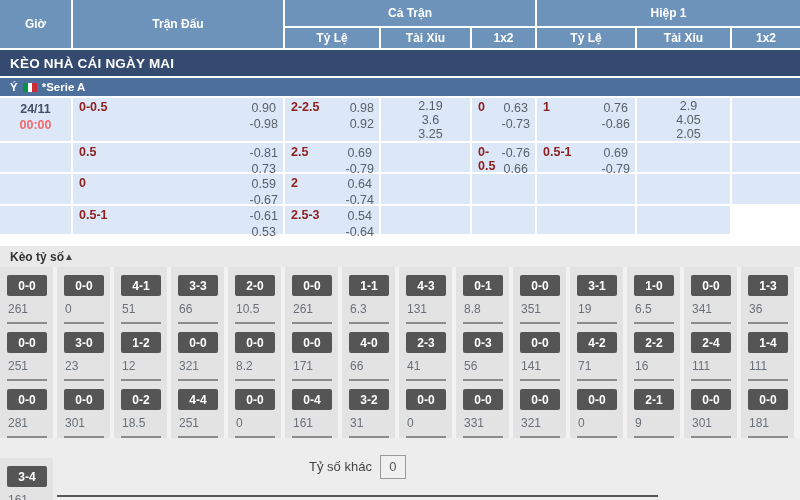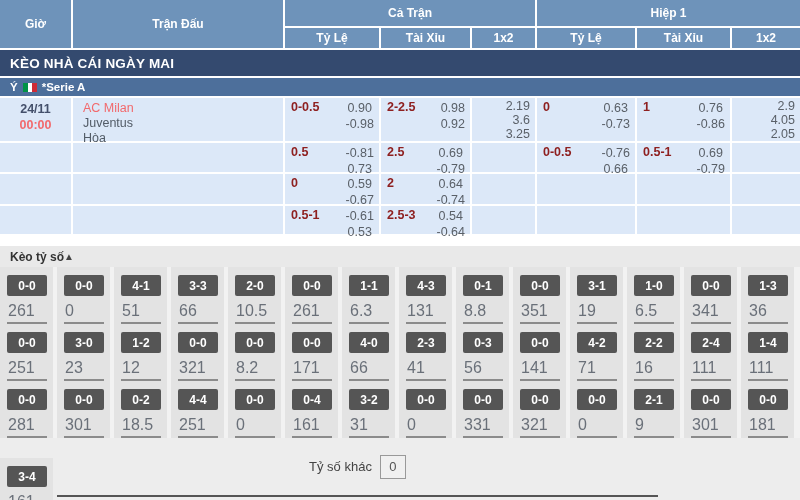--- a/index.html
+++ b/index.html
@@ -51,39 +51,39 @@
     gap:2px; background:#ffffff;
   }
   .bcell { background:var(--rowbg); font-size:12.5px; box-sizing:border-box; }
   .time-cell { text-align:center; padding-top:3px; line-height:16px; font-weight:bold; color:#44506b; }
   .time-cell .tm { color:var(--salmon); }
   .match-cell { padding:3px 0 0 10px; line-height:15px; color:#525b66; }
   .match-cell .home { color:var(--salmon); }
   .ocell { display:flex; justify-content:space-between; padding:2px 5px 16px 6px; }
   .ocell .line { color:var(--darkred); font-weight:bold; }
   .ocell .vals { text-align:center; color:#5a6068; line-height:16px; }
-  .xcell { text-align:right; padding:1px 5px 0 15px; color:#5a6068; line-height:14px; }
+  .xcell { text-align:center; padding:1px 5px 0 15px; color:#5a6068; line-height:14px; }
 
   
   .score-header {
     margin-top:12px; height:21px; background:#e9e9e9;
     display:flex; align-items:center; justify-content:flex-start;
     padding:0 10px; font-size:12px; font-weight:bold; color:#333;
   }
   .score-header .arrow { font-size:10px; color:#444; cursor:pointer; font-weight:normal; }
   .score-section { background:#ededed; height:242px; }
   #score-grid { display:flex; gap:4px; background:#f2f2f2; }
   .scol { width:53px; background:#e3e3e3; }
   .scell { height:55px; box-sizing:border-box; padding-top:8px; cursor:pointer; }
   .chip {
     width:40px; height:21px; margin-left:7px; background:var(--chip);
     color:#fff; font-weight:bold; font-size:12px; border-radius:2px;
     display:flex; align-items:center; justify-content:center;
   }
-  .sval { margin:6px 0 0 8px; font-size:16px; color:#6a7079; }
+  .sval { margin:6px 0 0 8px; font-size:12px; color:#6a7079; }
   .sep { height:2px; width:40px; margin-left:7px; background:#8b8b8b; }
   #score-bottom { display:flex; background:#ededed; }
   .scol0 { width:53px; background:#e3e3e3; height:59px; box-sizing:border-box;margin-top:20px; }
   .scol0 .sep-bottom { height:2px; width:38px; margin:2px 0 0 7px; background:#666; }
   .other-row {
     flex:1; margin-left:4px; margin-right:142px; height:59px; box-sizing:border-box;
     border-bottom:2px solid #555;
     display:flex; align-items:center; justify-content:center; gap:8px;
     font-size:13px; color:#444;
   }
@@ -117,25 +117,20 @@
     <span>Ý</span>
     <span class="flag"></span>
     <span>*Serie A</span>
   </div>
 
   <div id="odds-body">
       <div class="bcell time-cell">
         <div class="dt">24/11</div>
         <div class="tm">00:00</div>
       </div>
-      <div class="bcell match-cell">
-        <div class="home">AC Milan</div>
-        <div>Juventus</div>
-        <div>Hòa</div>
-      </div>
       <div class="bcell ocell">
         <span class="line">0-0.5</span>
         <div class="vals">
           <div>0.90</div>
           <div>-0.98</div>
         </div>
       </div>
       <div class="bcell ocell">
         <span class="line">2-2.5</span>
         <div class="vals">

